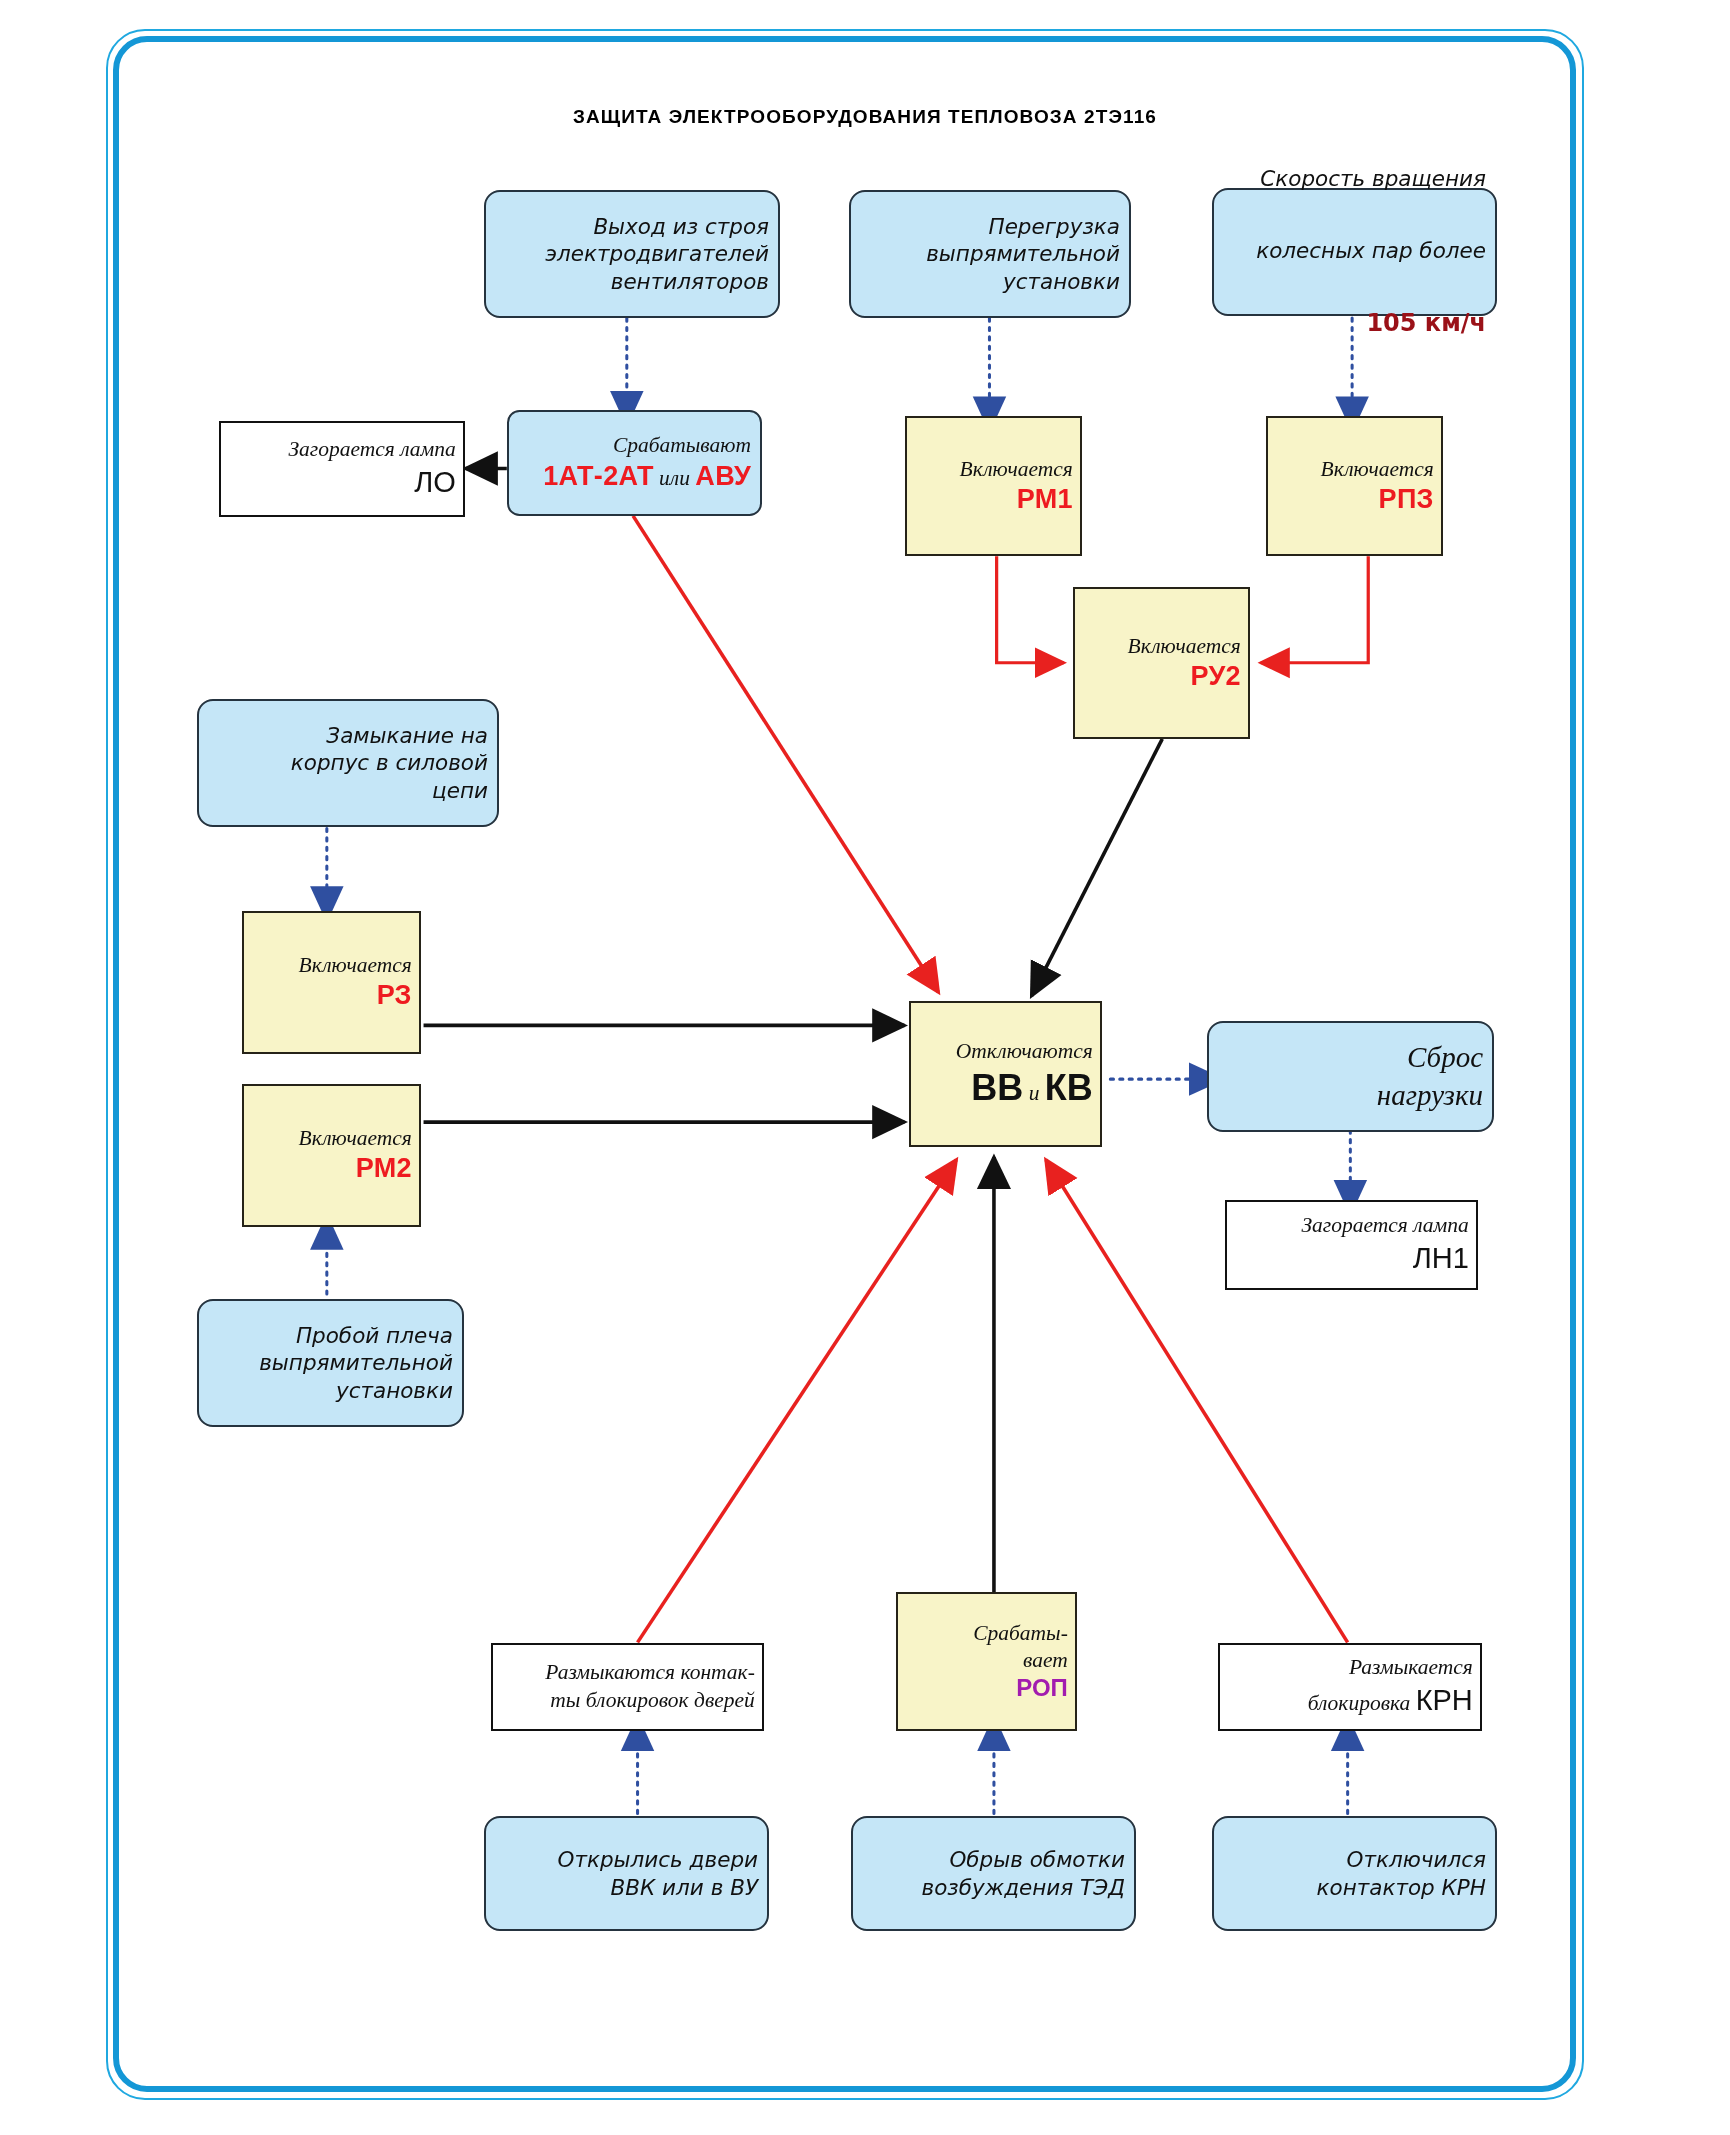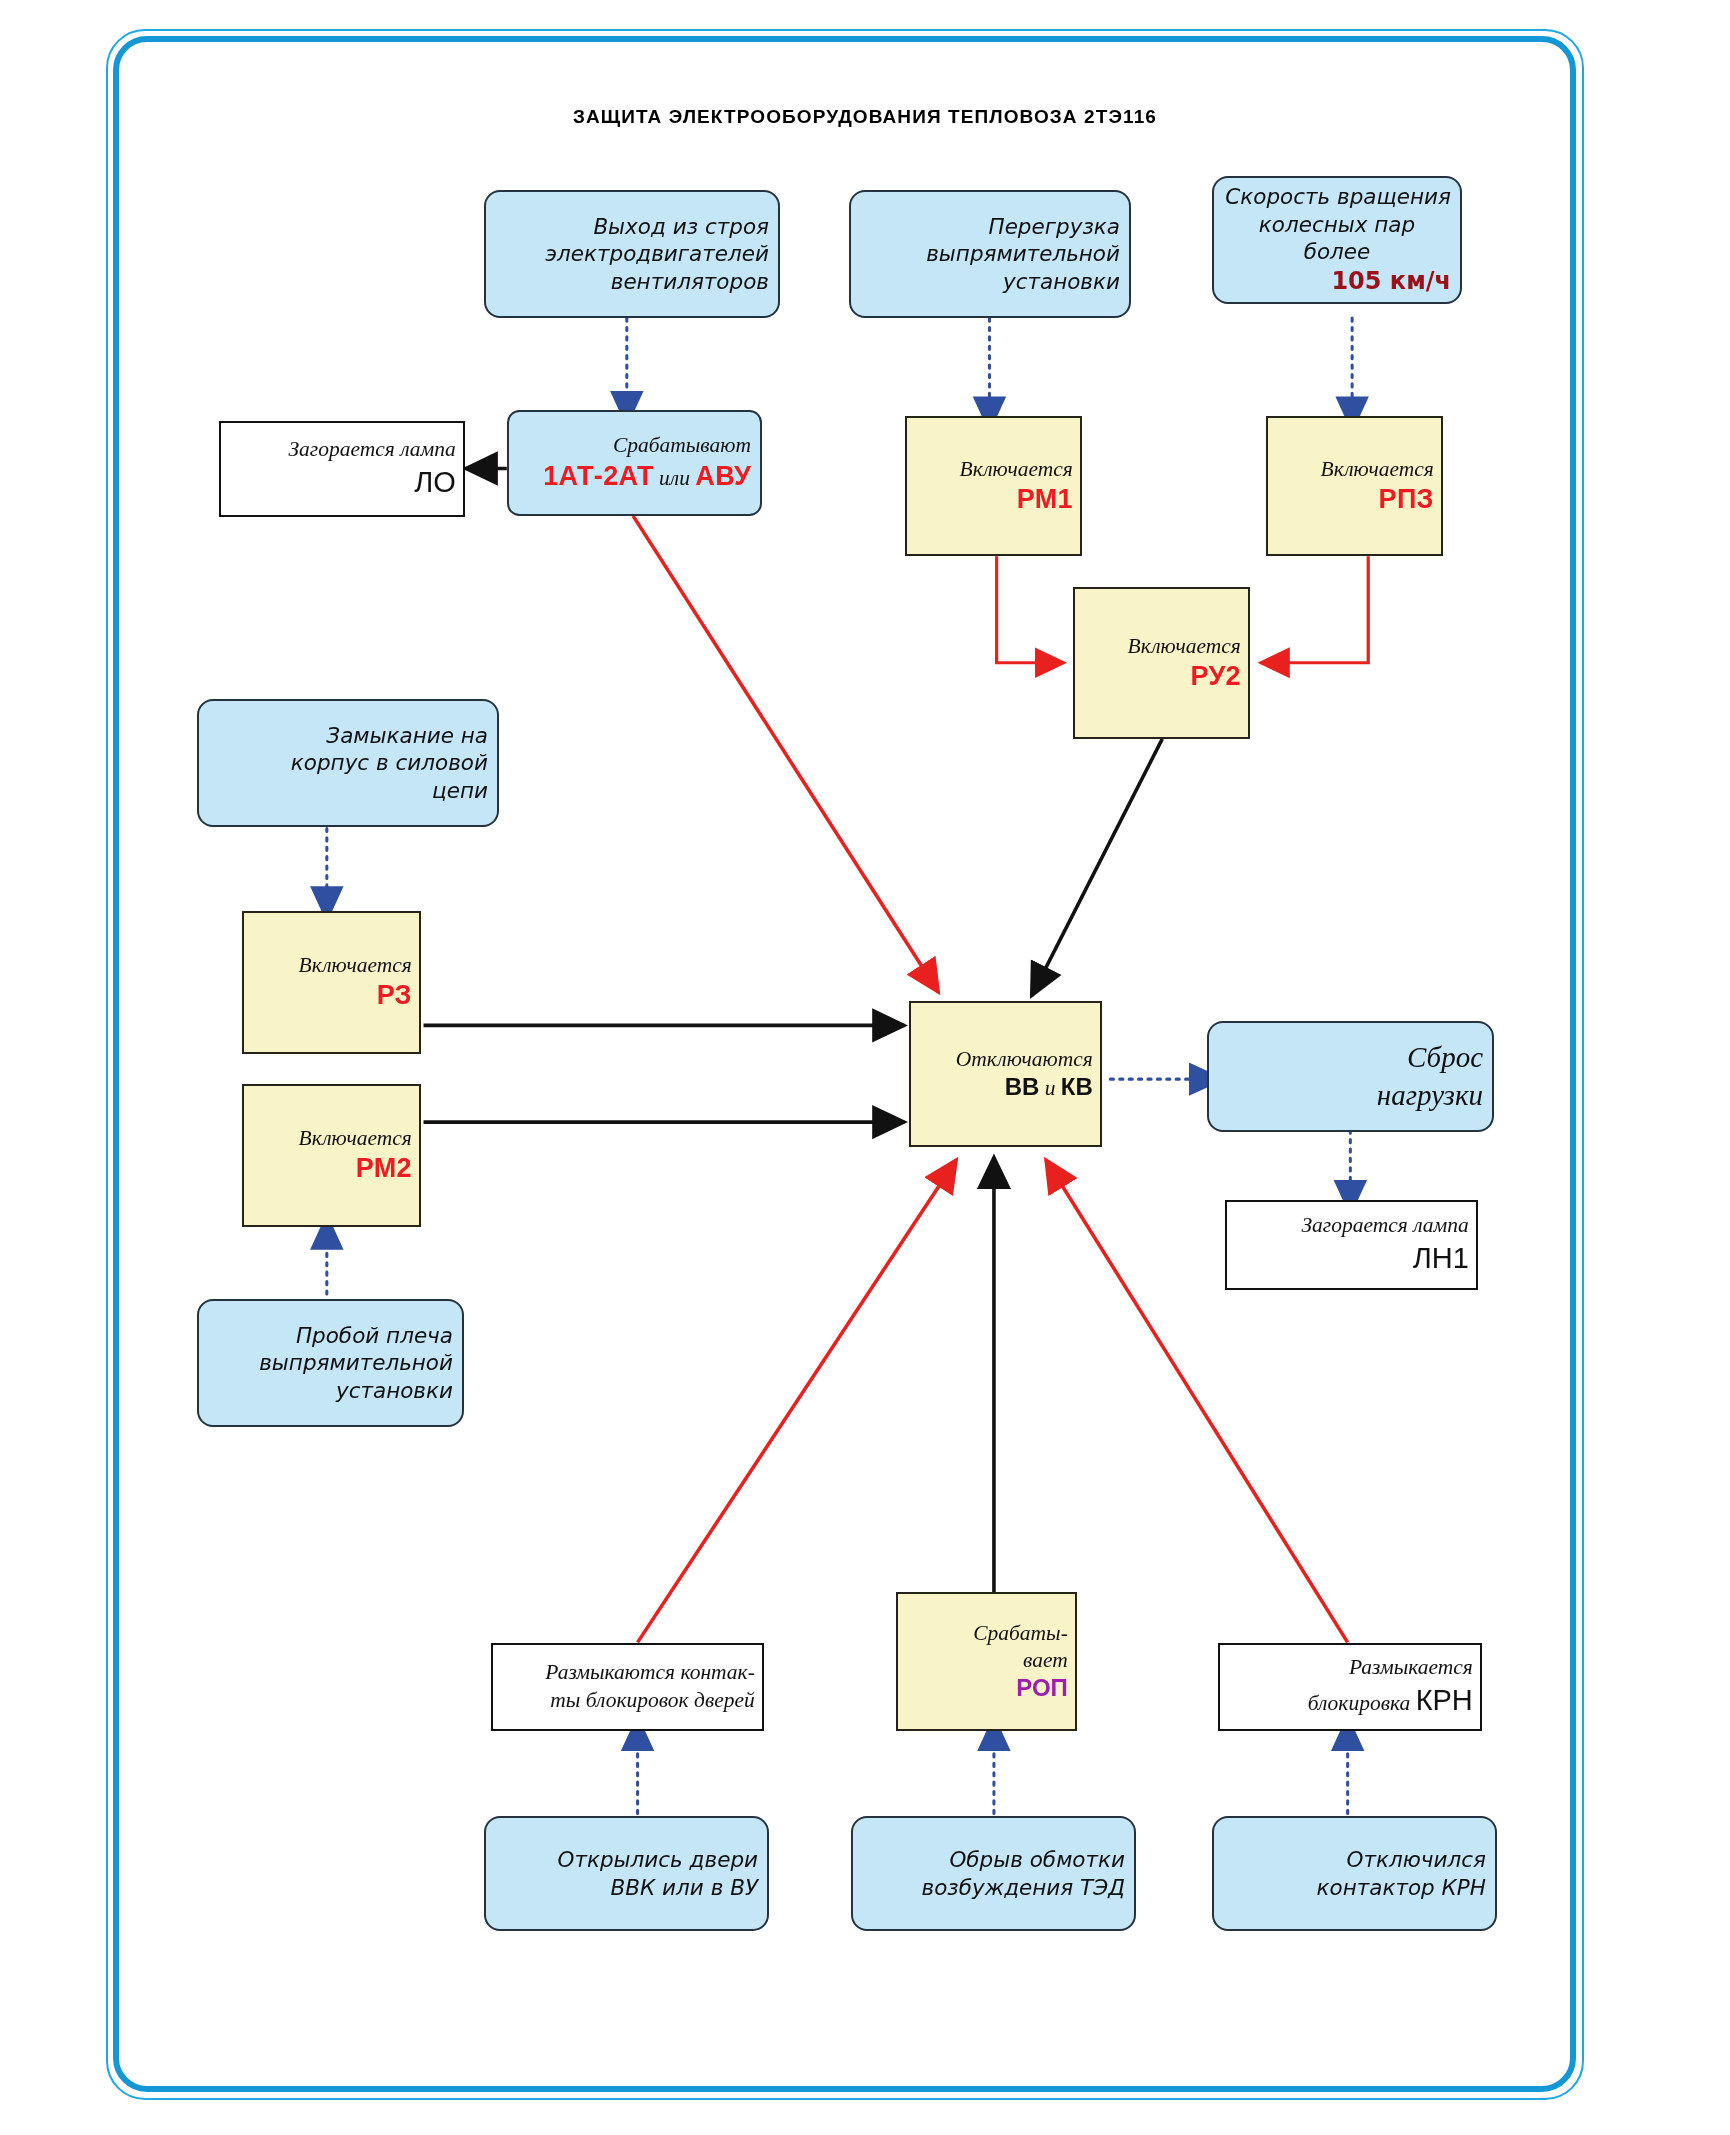--- a/index.html
+++ b/index.html
@@ -50,21 +50,21 @@
     line-height:1.3;color:#111;padding:3.6px 7.2px;
   }
   .l1,.l2,.l3{display:block;}
   .red{color:#ee1b20;font-family:"Liberation Sans", sans-serif;font-style:normal;
        font-weight:bold;font-size:27px;letter-spacing:0.3px;}
   .redsm{color:#a21caf;font-family:"Liberation Sans", sans-serif;font-style:normal;
        font-weight:bold;font-size:24px;}
   .darkred{color:#9a1118;font-family:"DejaVu Sans", sans-serif;font-style:normal;
        font-weight:bold;font-size:24px;margin-left:36px;}
   .blackb{color:#111;font-family:"Liberation Sans", sans-serif;font-style:normal;
-       font-weight:bold;font-size:24px;}
+       font-weight:bold;font-size:36px;}
   .it-conn{font-family:"Liberation Serif", serif;font-style:italic;font-weight:normal;
        font-size:21.5px;color:#111;}
   .upr-s{font-family:Liberation Sans, sans-serif;font-style:normal;font-size:29px;color:#111;}
 </style>
 </head>
 <body>
 
 <div id="frame-outer"></div>
 <div id="frame-inner"></div>
 
@@ -124,21 +124,21 @@
   <span class="l2">электродвигателей</span>
   <span class="l3">вентиляторов</span>
 </div>
 
 <div class="node blue" style="left:849px;top:190px;width:282px;height:128px;">
   <span class="l1">Перегрузка</span>
   <span class="l2">выпрямительной</span>
   <span class="l3">установки</span>
 </div>
 
-<div class="node blue" style="left:1212px;top:176px;width:250px;height:128px;">
+<div class="node blue" style="left:1212px;top:188px;width:285px;height:128px;gap:44px;">
   <span class="l1">Скорость вращения</span>
   <span class="l2">колесных пар более</span>
   <span class="l3 darkred">105 км/ч</span>
 </div>
 
 <div class="node white" style="left:219px;top:421px;width:246px;height:96px;">
   <span class="l1">Загорается лампа</span>
   <span class="l2 upr-s">ЛО</span>
 </div>
 

